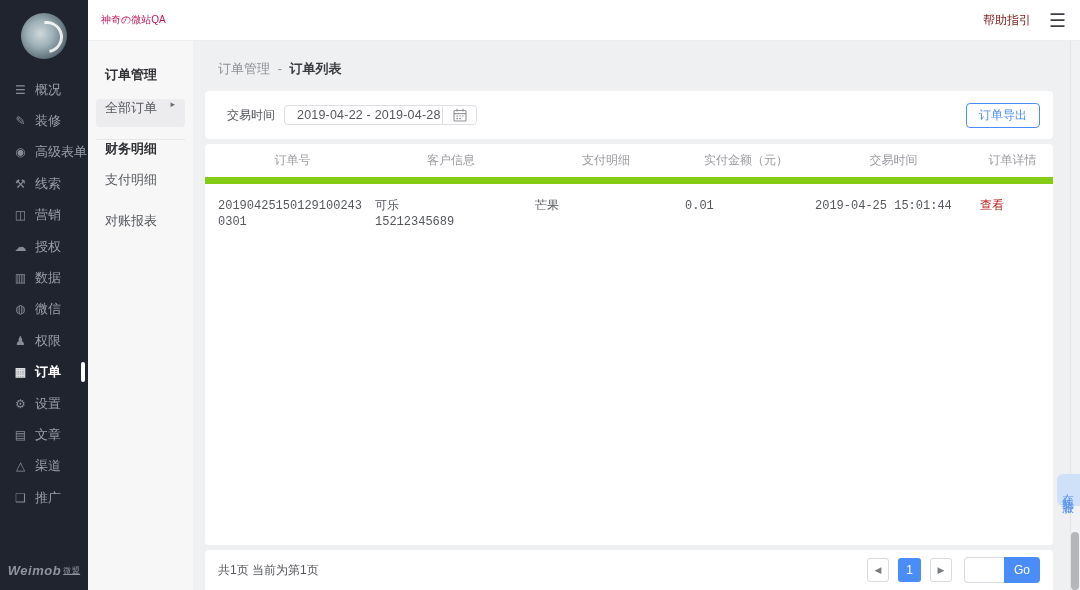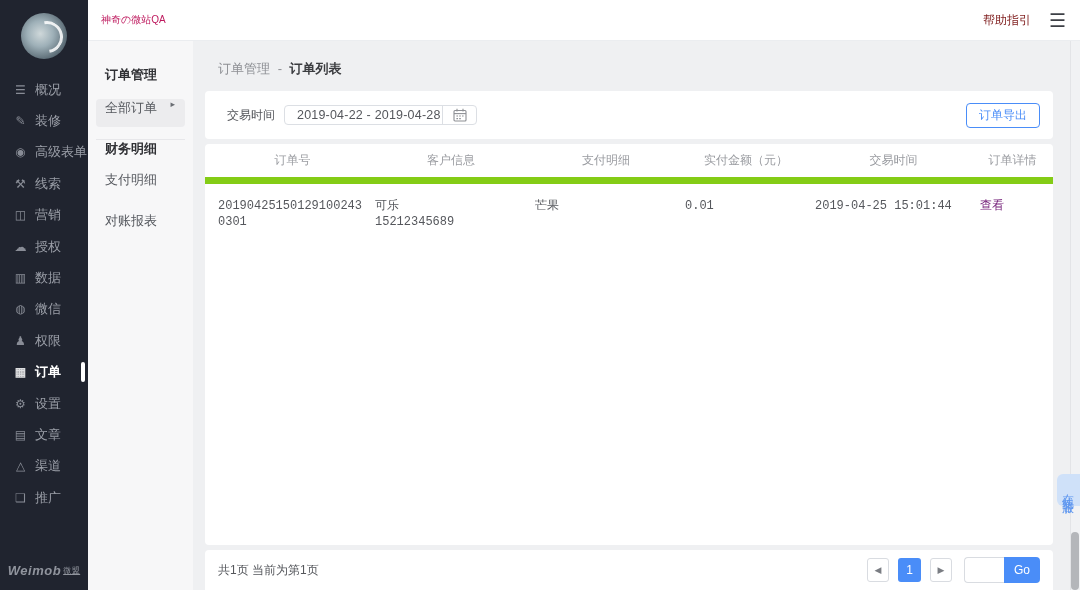--- a/index.html
+++ b/index.html
@@ -78,21 +78,21 @@
 
   
   .table-card { flex:1; margin-top:5px; overflow:hidden; }
   table { width:100%; border-collapse:collapse; table-layout:fixed; }
   col.c1{width:170px;} col.c2{width:160px;} col.c3{width:150px;} col.c4{width:130px;} col.c5{width:165px;}
   th { height:36px; text-align:center; font-weight:normal; font-size:12px; color:#9a9ca1;
     border-bottom:7px solid #84cc16; padding:0 8px 0 0; }
   th:first-child, td:first-child { padding-left:13px; }
   td { vertical-align:top; padding:14px 8px 12px 0; font-size:12px; color:#55575c; line-height:16px;
     word-break:break-all;font-family:Liberation Mono, monospace; }
-  .view-link { color:#701a75; text-decoration:none; cursor:pointer; }
+  .view-link { color:#b91c1c; text-decoration:none; cursor:pointer; }
 
   
   .pager-card { height:40px; margin-top:5px; display:flex; align-items:center; padding:18px 13px;
     border-radius:4px 4px 0 0; }
   .pager-summary { font-size:12px; color:#55575c; }
   .pager-controls { margin-left:auto; display:flex; align-items:center; }
   .pg-btn { width:22px; height:24px; border:1px solid #d9dce1; border-radius:3px; background:#fff;
     color:#7a7d83; font-size:9px; display:flex; align-items:center; justify-content:center; cursor:pointer; }
   .pg-current { width:23px; height:24px; border-radius:3px; background:#4a8df8; color:#fff; font-size:12px;
     display:flex; align-items:center; justify-content:center; margin:0 9px; cursor:pointer; }

